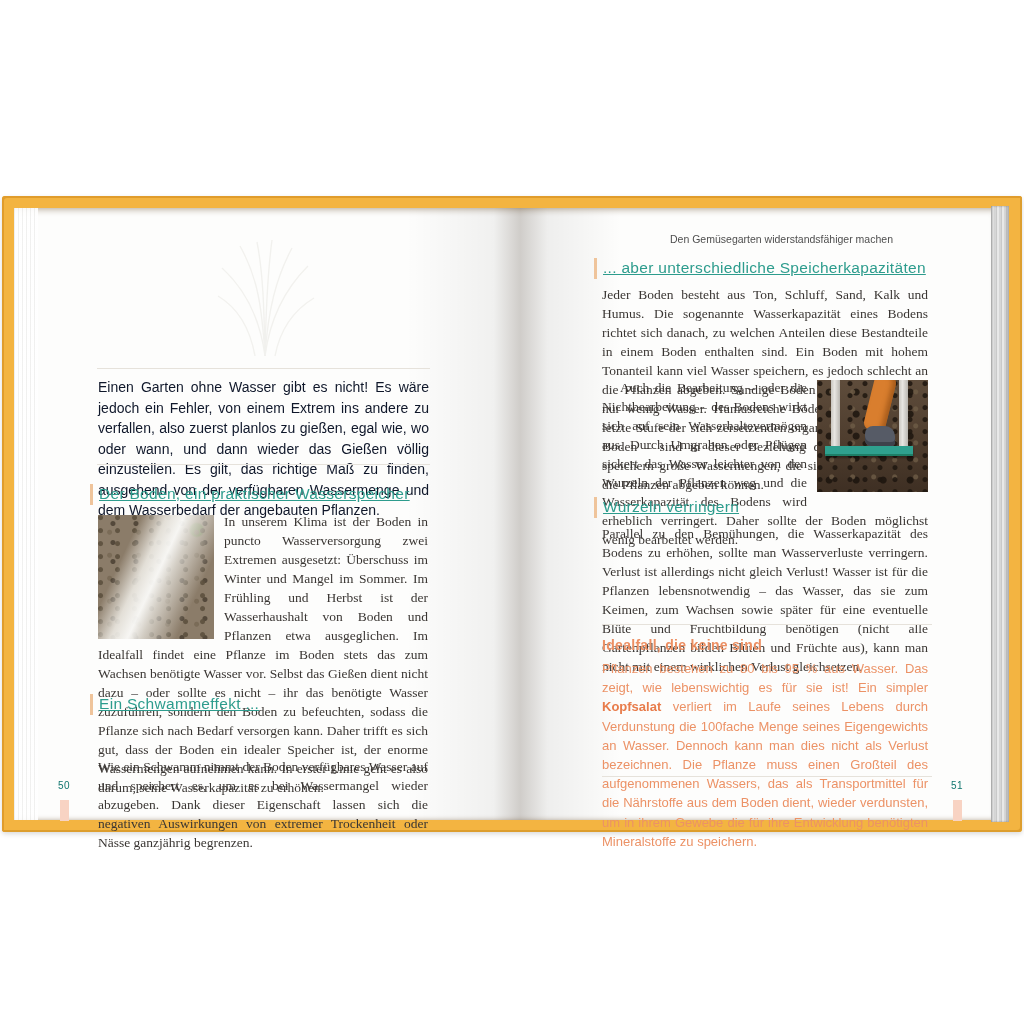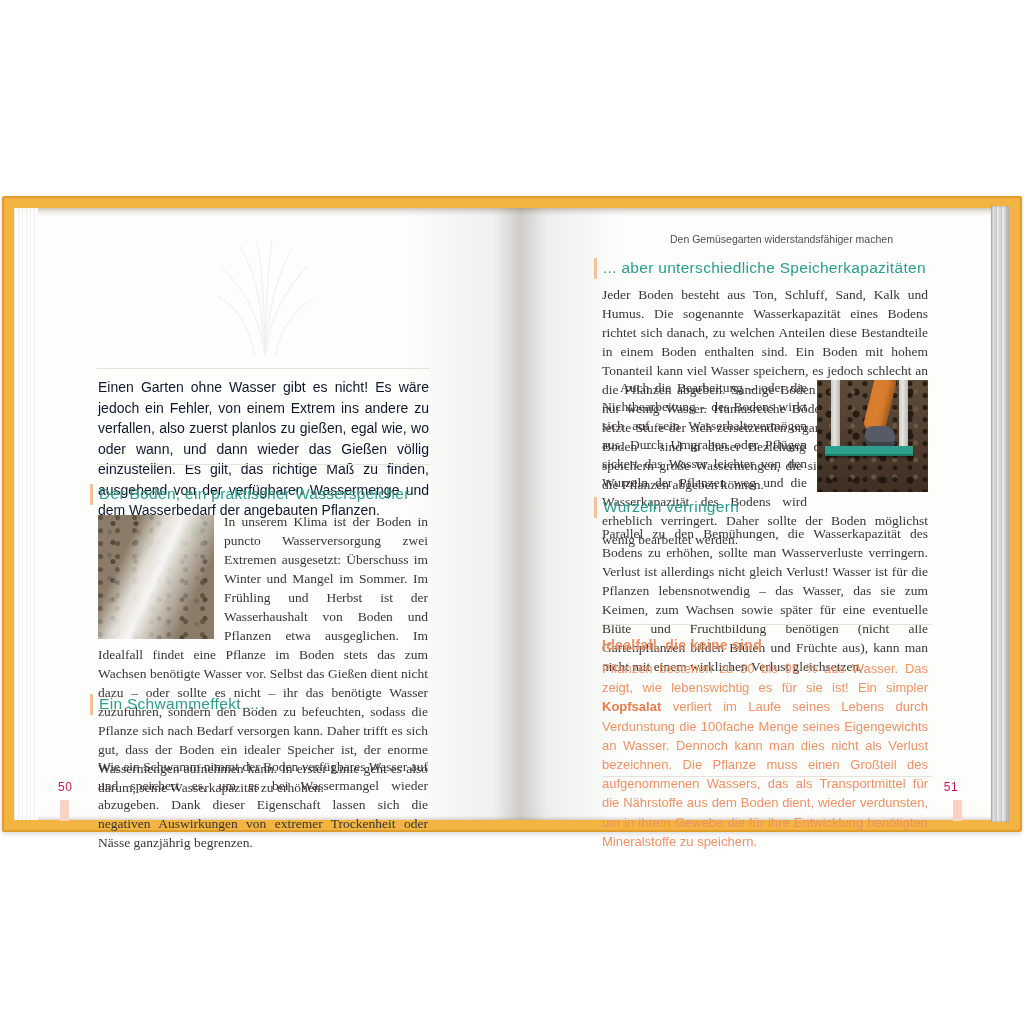--- a/index.html
+++ b/index.html
@@ -27,24 +27,24 @@
     background:repeating-linear-gradient(to right,#efefee 0 1px,#ffffff 1px 4px);
     opacity:.9;
   }
   .stack-right{
     position:absolute;left:991px;top:206px;width:18px;height:616px;
     background:repeating-linear-gradient(to right,#c9c9c9 0 1px,#e8e8e8 1px 3px,#d6d6d6 3px 5px);
     box-shadow:inset -2px 0 2px rgba(0,0,0,0.25), inset 2px 0 2px rgba(0,0,0,0.15);
   }
   
   .serif{font-family:"Liberation Serif",serif;color:#3A3633;font-size:13.5px;line-height:19px;text-align:justify;}
-  .teal-heading{font-family:"Liberation Sans",sans-serif;color:#2D9C8D;font-size:15.5px;letter-spacing:.3px;}
+  .teal-heading{font-family:"Liberation Sans",sans-serif;color:#2D9C8D;font-size:15.5px;letter-spacing:.3px;text-decoration:underline;}
   .bar{position:absolute;width:3px;height:21px;background:#EFC49B;}
   .sep{position:absolute;height:1px;background:#E6E2DB;}
-  .pagenum{position:absolute;font-size:12px;color:#be185d;letter-spacing:.5px;}
+  .pagenum{position:absolute;font-size:10px;color:#0f766e;letter-spacing:.5px;}
   .tab{position:absolute;width:9px;height:21px;background:#F8D3C3;}
   
   .title{
     position:absolute;left:88px;top:262px;width:352px;text-align:center;
     font-family:"Liberation Serif",serif;font-weight:700;color:#E87C55;
     font-size:30px;line-height:37px;letter-spacing:.4px;
   }
   .watermark{position:absolute;left:200px;top:238px;opacity:.55;}
   .intro{
     position:absolute;left:98px;top:377px;width:331px;
@@ -158,14 +158,14 @@
 <div class="teal-heading" style="position:absolute;left:603px;top:498px;">Wurzeln verringern</div>
 <div class="rp-verluste serif">Parallel zu den Bemühungen, die Wasserkapazität des Bodens zu erhöhen, sollte man Wasserverluste verringern. Verlust ist allerdings nicht gleich Verlust! Wasser ist für die Pflanzen lebensnotwendig – das Wasser, das sie zum Keimen, zum Wachsen sowie später für eine eventuelle Blüte und Fruchtbildung benötigen (nicht alle Gartenpflanzen bilden Blüten und Früchte aus), kann man nicht mit einem wirklichen Verlust gleichsetzen.</div>
 
 <div class="sep infobox-topline"></div>
 <div class="infobox-heading">Idealfall, die keine sind</div>
 <div class="infobox-text">
   <span>Pflanzen bestehen zu 80 bis 95 % aus Wasser. Das zeigt, wie lebenswichtig es für sie ist! Ein simpler </span><b>Kopfsalat</b><span> verliert im Laufe seines Lebens durch Verdunstung die 100fache Menge seines Eigengewichts an Wasser. Dennoch kann man dies nicht als Verlust bezeichnen. Die Pflanze muss einen Großteil des aufgenommenen Wassers, das als Transportmittel für die Nährstoffe aus dem Boden dient, wieder verdunsten, um in ihrem Gewebe die für ihre Entwicklung benötigten Mineralstoffe zu speichern.</span>
 </div>
 <div class="sep infobox-bottomline"></div>
 
-<div class="pagenum" style="left:939px;top:780px;width:24px;text-align:center;">51</div>
+<div class="pagenum" style="left:939px;top:780px;width:24px;text-align:right;">51</div>
 <div class="tab" style="left:953px;top:800px;"></div>
 
 </body></html>

